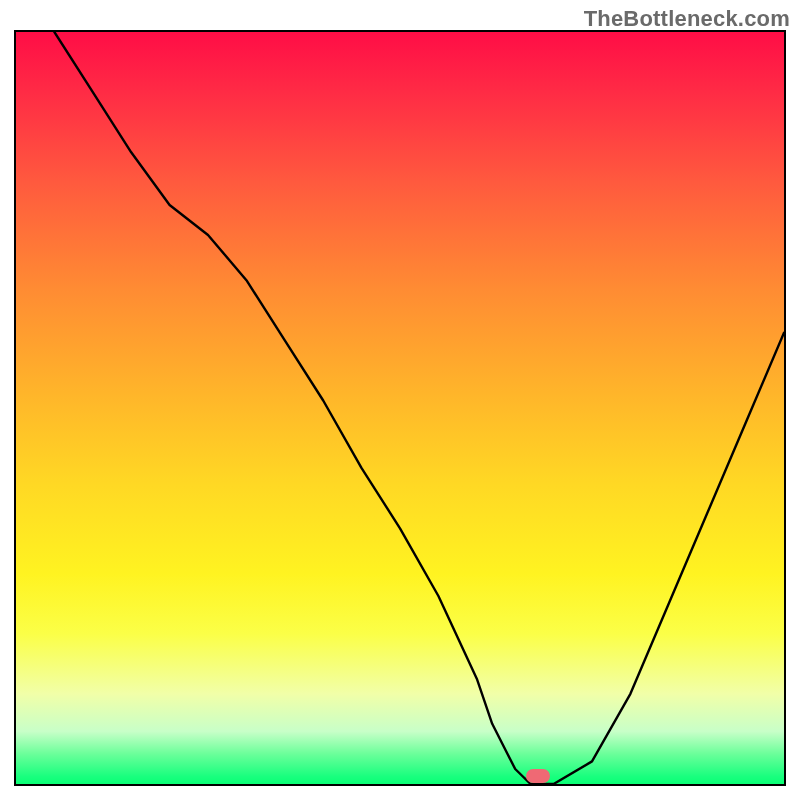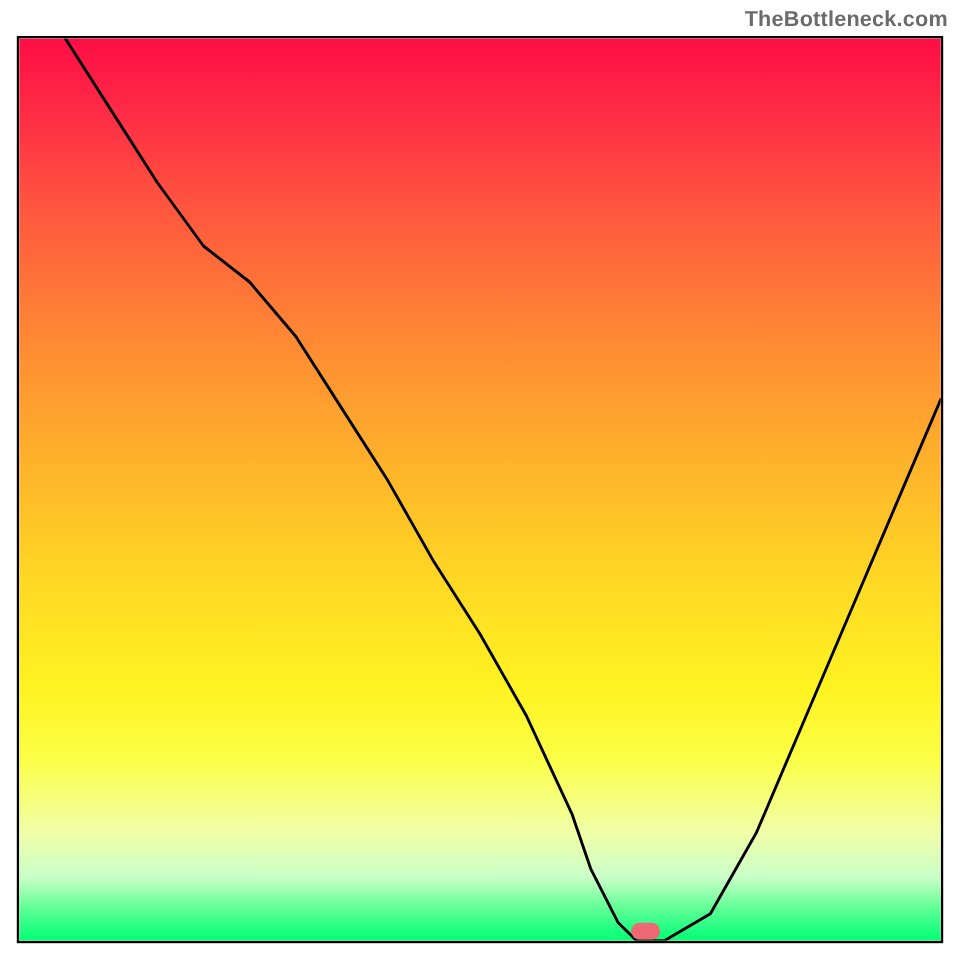--- a/index.html
+++ b/index.html
@@ -12,21 +12,21 @@
   }
   .frame {
     position: relative;
     width: 800px;
     height: 800px;
   }
   .watermark {
     position: absolute;
     top: 6px;
     right: 10px;
-    font-size: 18px;
+    font-size: 22px;
     font-weight: 600;
     color: #6a6a6a;
     letter-spacing: 0.2px;
   }
   
   .plot {
     position: absolute;
     left: 14px;
     top: 30px;
     width: 772px;   

